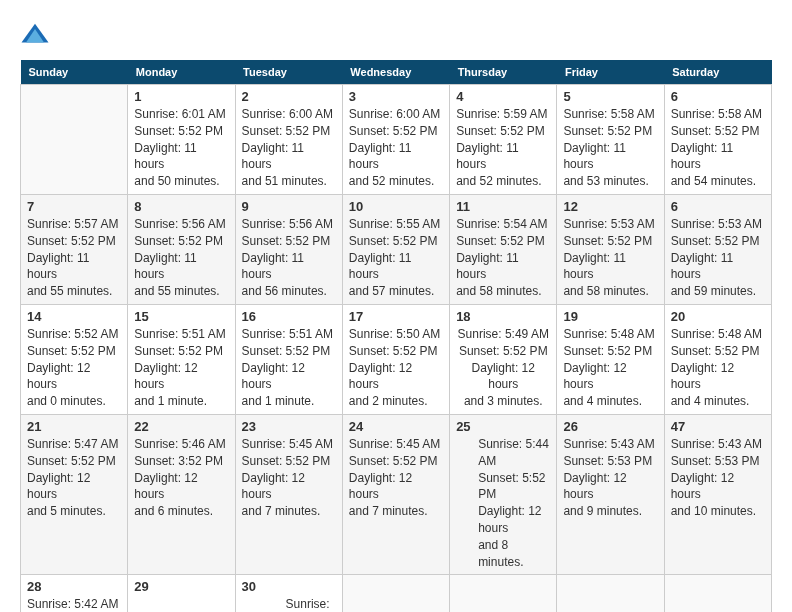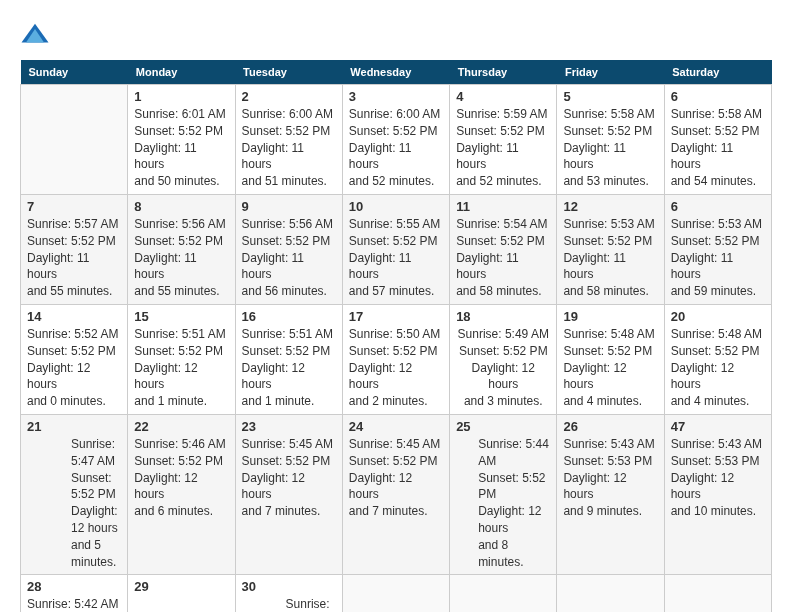--- a/index.html
+++ b/index.html
@@ -271,29 +271,29 @@
           <span class="day-number">20</span>
           <div class="day-info" style="white-space: pre-line;">Sunrise: 5:48 AM
 Sunset: 5:52 PM
 Daylight: 12 hours
 and 4 minutes.</div>
         </td>
       </tr>
       <tr>
         <td>
           <span class="day-number">21</span>
-          <div class="day-info" style="white-space: pre-line; margin-left: 44px;">Sunrise: 5:47 AM
+          <div class="day-info" style="white-space: pre-line;">Sunrise: 5:47 AM
 Sunset: 5:52 PM
 Daylight: 12 hours
 and 5 minutes.</div>
         </td>
         <td>
           <span class="day-number">22</span>
           <div class="day-info" style="white-space: pre-line;">Sunrise: 5:46 AM
-Sunset: 5:52 PM
+Sunset: 3:52 PM
 Daylight: 12 hours
 and 6 minutes.</div>
         </td>
         <td>
           <span class="day-number">23</span>
           <div class="day-info" style="white-space: pre-line;">Sunrise: 5:45 AM
 Sunset: 5:52 PM
 Daylight: 12 hours
 and 7 minutes.</div>
         </td>

